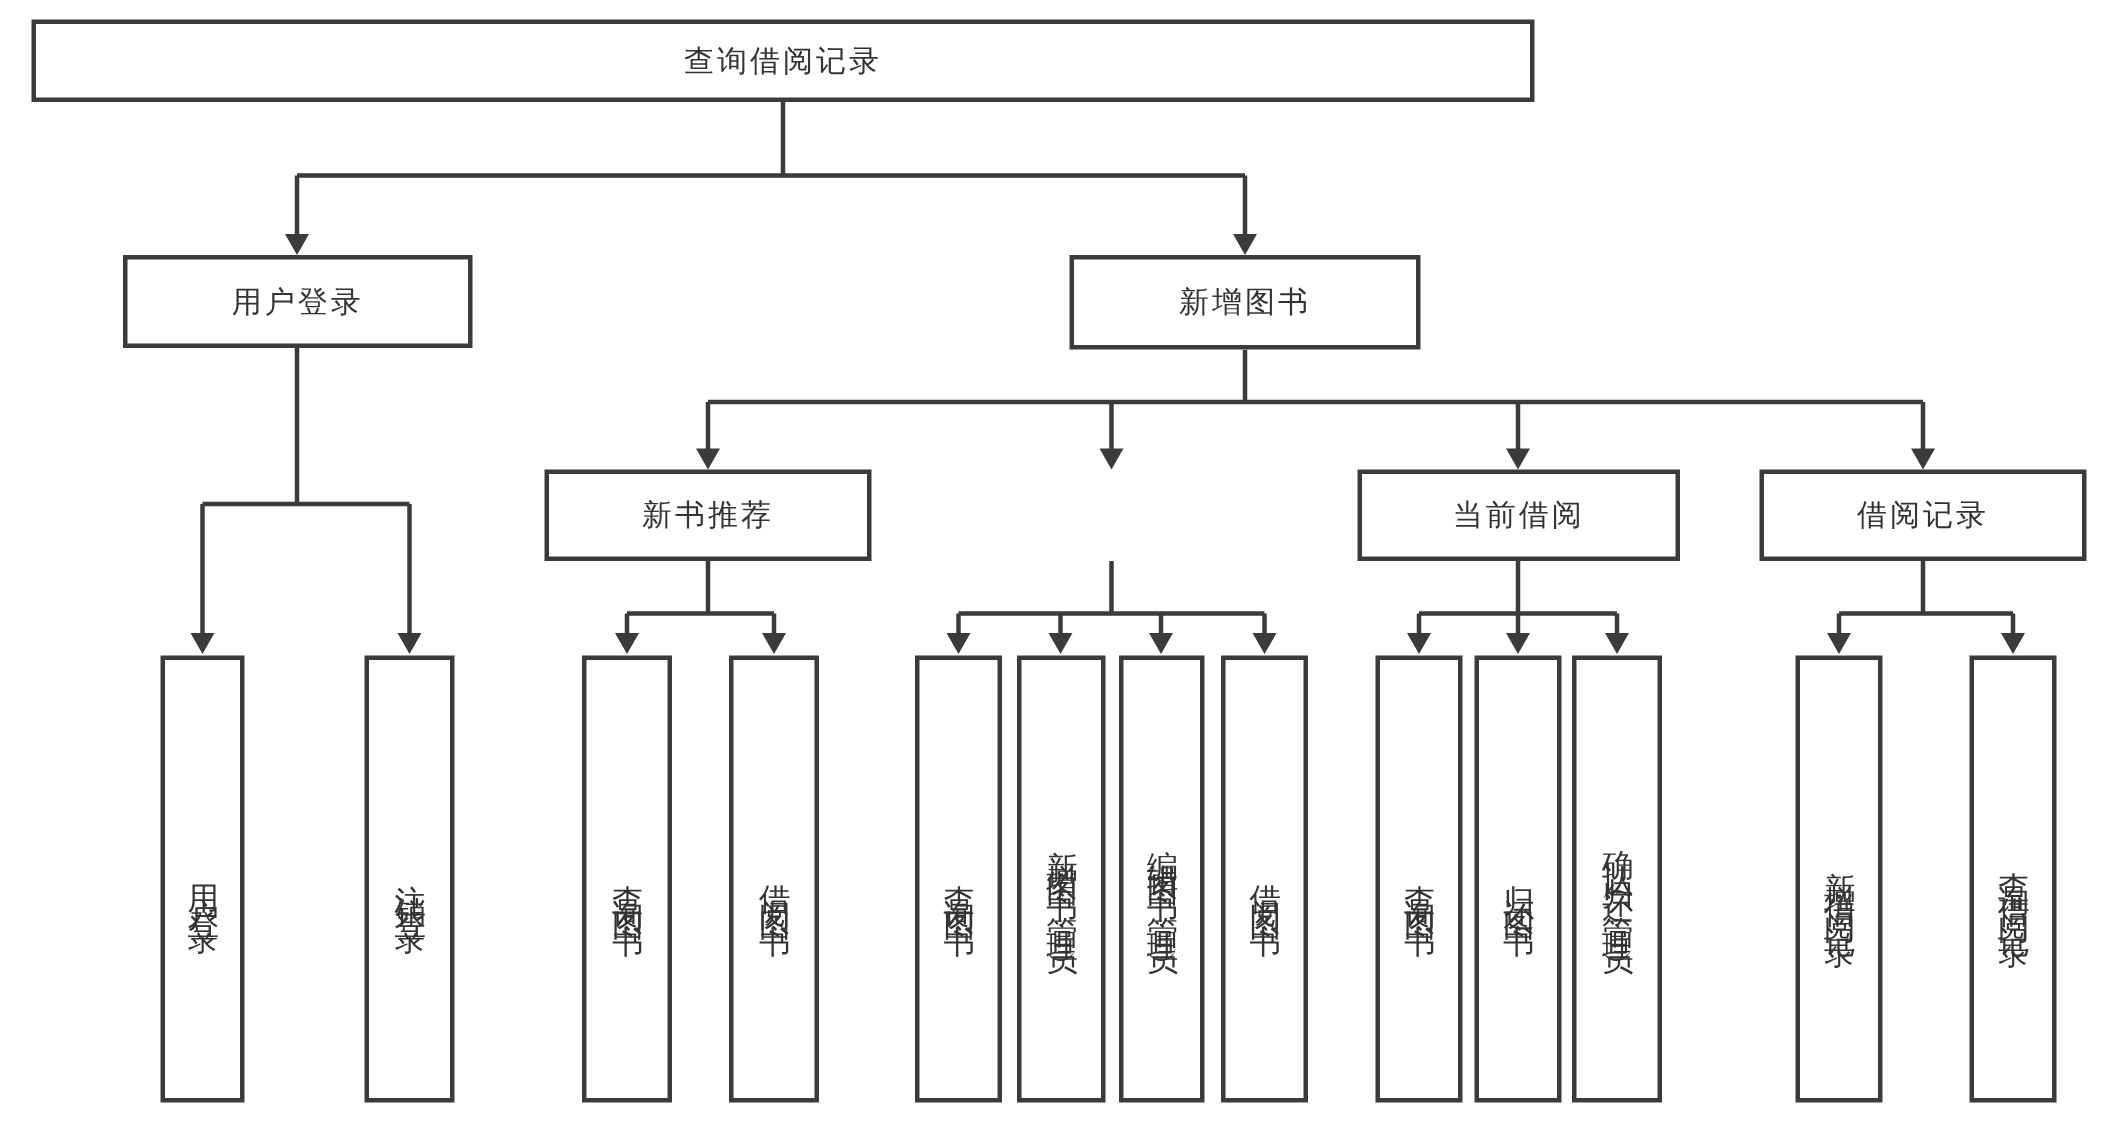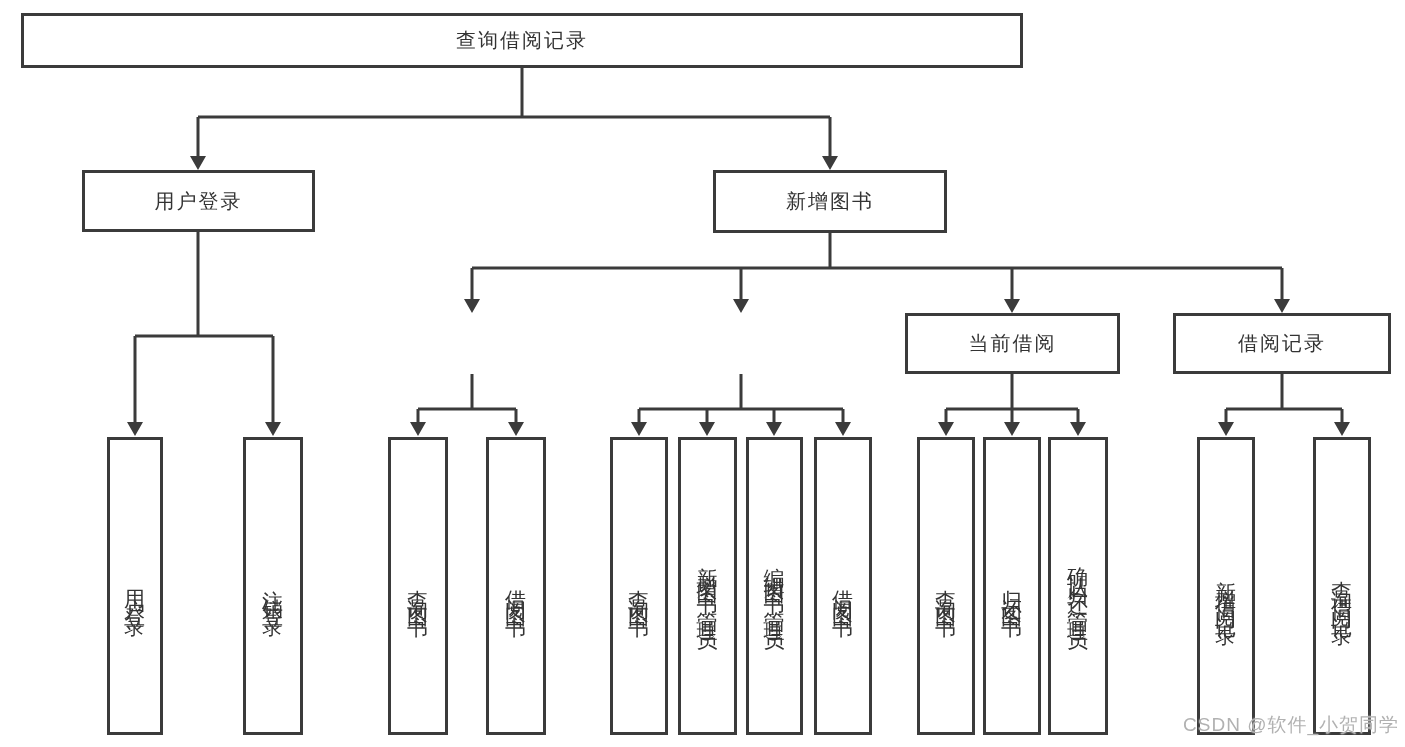--- a/index.html
+++ b/index.html
@@ -54,20 +54,23 @@
     <span class="lbl">查询借阅记录</span>
   </div>
 
   <div class="box h" style="left:82px;top:170px;width:233px;height:62px">
     <span class="lbl">用户登录</span>
   </div>
   <div class="box h" style="left:713px;top:170px;width:234px;height:63px">
     <span class="lbl">新增图书</span>
   </div>
 
+  <div class="box h" style="left:363px;top:313px;width:218px;height:61px">
+    <span class="lbl">新书推荐</span>
+  </div>
   <div class="box h" style="left:905px;top:313px;width:215px;height:61px">
     <span class="lbl">当前借阅</span>
   </div>
   <div class="box h" style="left:1173px;top:313px;width:218px;height:61px">
     <span class="lbl">借阅记录</span>
   </div>
 
   <div class="box v" style="left:107px;top:437px;width:56px;height:298px">
     <span class="lbl">用户登录</span>
   </div>
@@ -105,15 +108,14 @@
     <span class="lbl">确认归还（管理员）</span>
   </div>
 
   <div class="box v" style="left:1197px;top:437px;width:58px;height:298px">
     <span class="lbl">新增借阅记录</span>
   </div>
   <div class="box v" style="left:1313px;top:437px;width:58px;height:298px">
     <span class="lbl">查询借阅记录</span>
   </div>
 
-  <div class="watermark">CSDN @软件_小贺同学</div>
 
 </div>
 
 </body></html>

